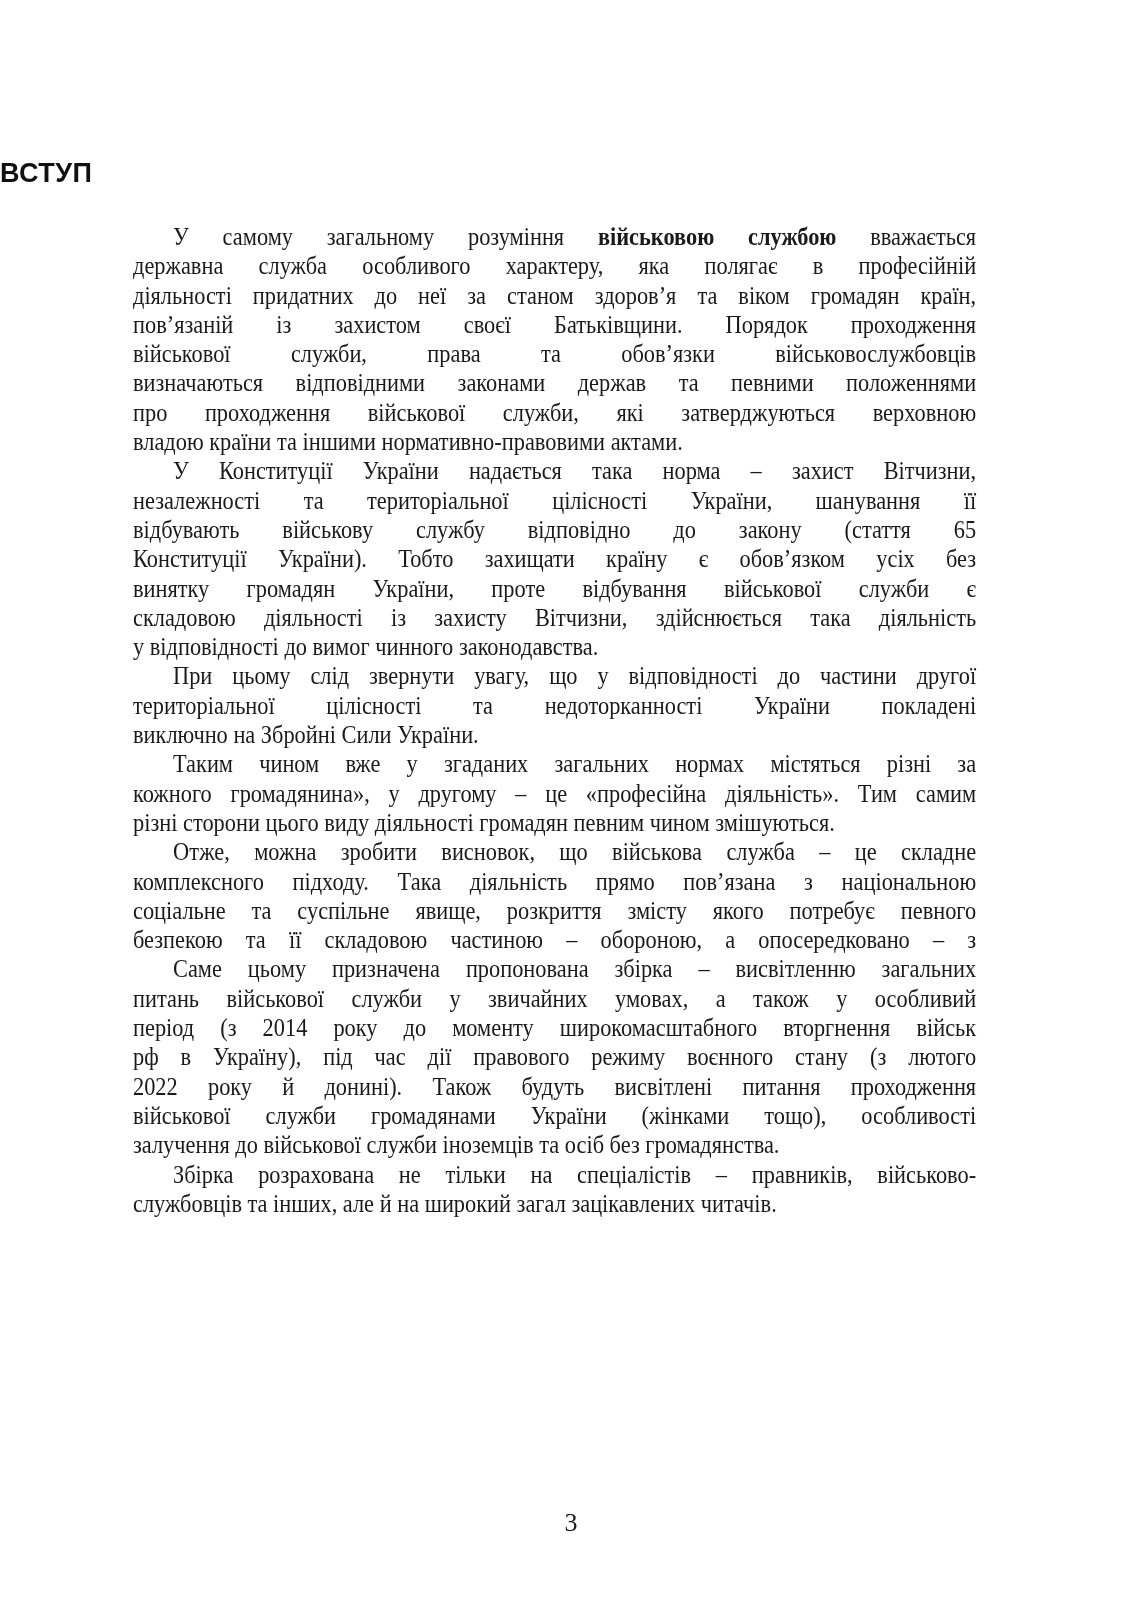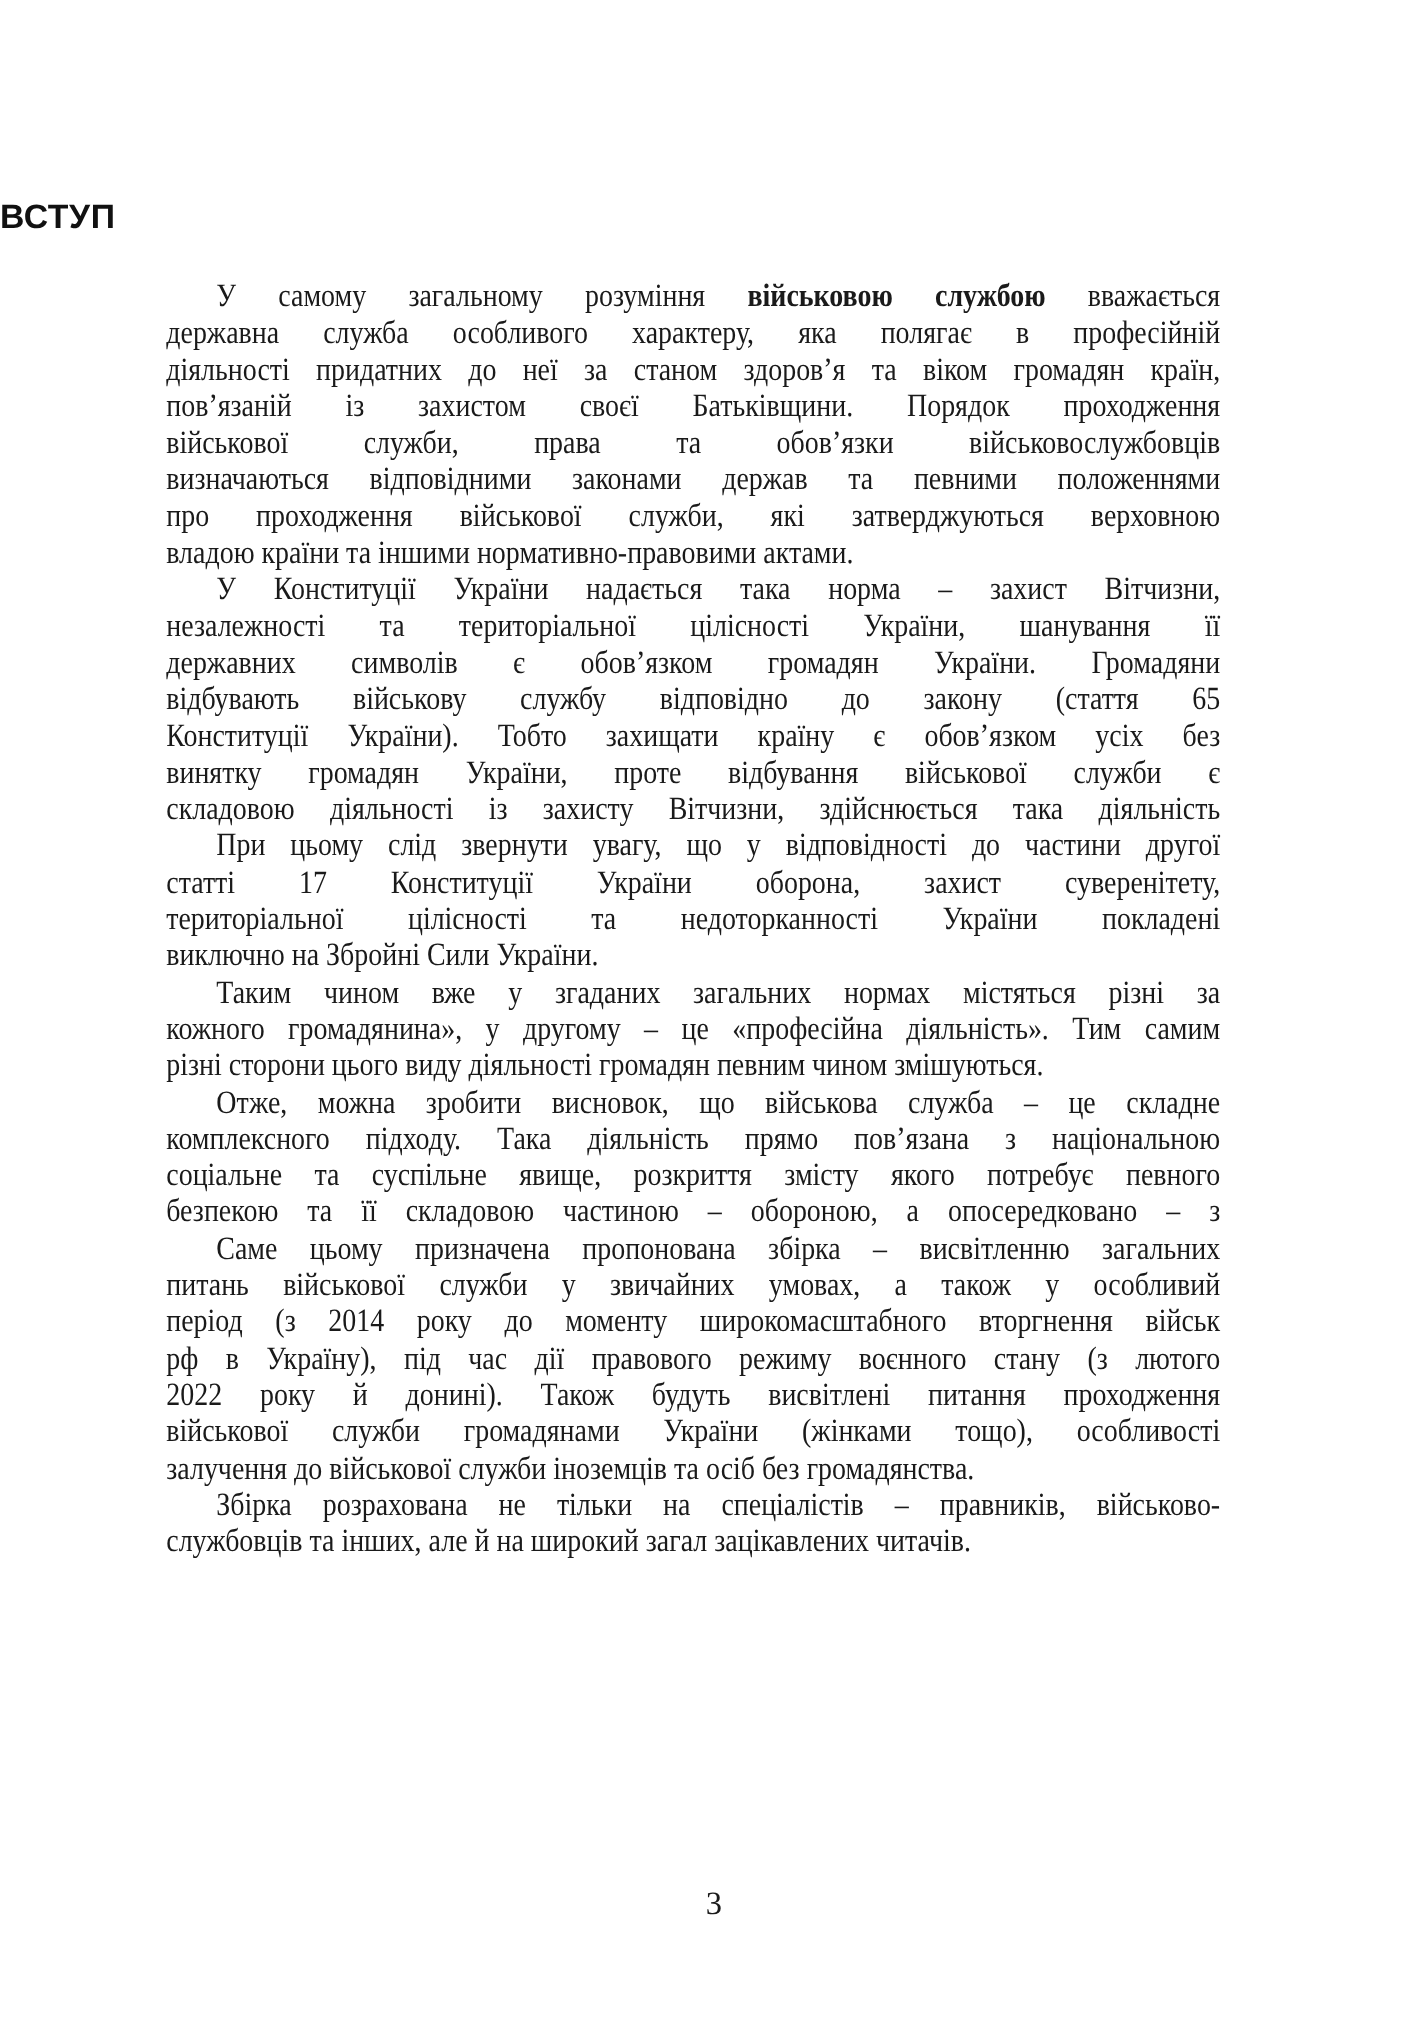--- a/index.html
+++ b/index.html
@@ -45,29 +45,28 @@
         <div class="line"><span class="inner"><span>діяльності придатних до неї за станом здоров’я та віком громадян країн,</span></span></div>
         <div class="line"><span class="inner"><span>пов’язаній із захистом своєї Батьківщини. Порядок проходження</span></span></div>
         <div class="line"><span class="inner"><span>військової служби, права та обов’язки військовослужбовців</span></span></div>
         <div class="line"><span class="inner"><span>визначаються відповідними законами держав та певними положеннями</span></span></div>
         <div class="line"><span class="inner"><span>про проходження військової служби, які затверджуються верховною</span></span></div>
         <div class="line last"><span class="inner"><span>владою країни та іншими нормативно-правовими актами.</span></span></div>
       </div>
       <div>
         <div class="line indent"><span class="inner"><span>У Конституції України надається така норма – захист Вітчизни,</span></span></div>
         <div class="line"><span class="inner"><span>незалежності та територіальної цілісності України, шанування її</span></span></div>
-        <div class="line"><span class="inner"><span>державних символів є обов’язком громадян України. Громадяни</span></span></div>
         <div class="line"><span class="inner"><span>відбувають військову службу відповідно до закону (стаття 65</span></span></div>
         <div class="line"><span class="inner"><span>Конституції України). Тобто захищати країну є обов’язком усіх без</span></span></div>
         <div class="line"><span class="inner"><span>винятку громадян України, проте відбування військової служби є</span></span></div>
         <div class="line"><span class="inner"><span>складовою діяльності із захисту Вітчизни, здійснюється така діяльність</span></span></div>
+        <div class="line last"><span class="inner"><span>у відповідності до вимог чинного законодавства.</span></span></div>
       </div>
       <div>
         <div class="line indent"><span class="inner"><span>При цьому слід звернути увагу, що у відповідності до частини другої</span></span></div>
-        <div class="line"><span class="inner"><span>статті 17 Конституції України оборона, захист суверенітету,</span></span></div>
         <div class="line"><span class="inner"><span>територіальної цілісності та недоторканності України покладені</span></span></div>
         <div class="line last"><span class="inner"><span>виключно на Збройні Сили України.</span></span></div>
       </div>
       <div>
         <div class="line indent"><span class="inner"><span>Таким чином вже у згаданих загальних нормах містяться різні за</span></span></div>
         <div class="line"><span class="inner"><span>кожного громадянина», у другому – це «професійна діяльність». Тим самим</span></span></div>
         <div class="line last"><span class="inner"><span>різні сторони цього виду діяльності громадян певним чином змішуються.</span></span></div>
       </div>
       <div>
         <div class="line indent"><span class="inner"><span>Отже, можна зробити висновок, що військова служба – це складне</span></span></div>

